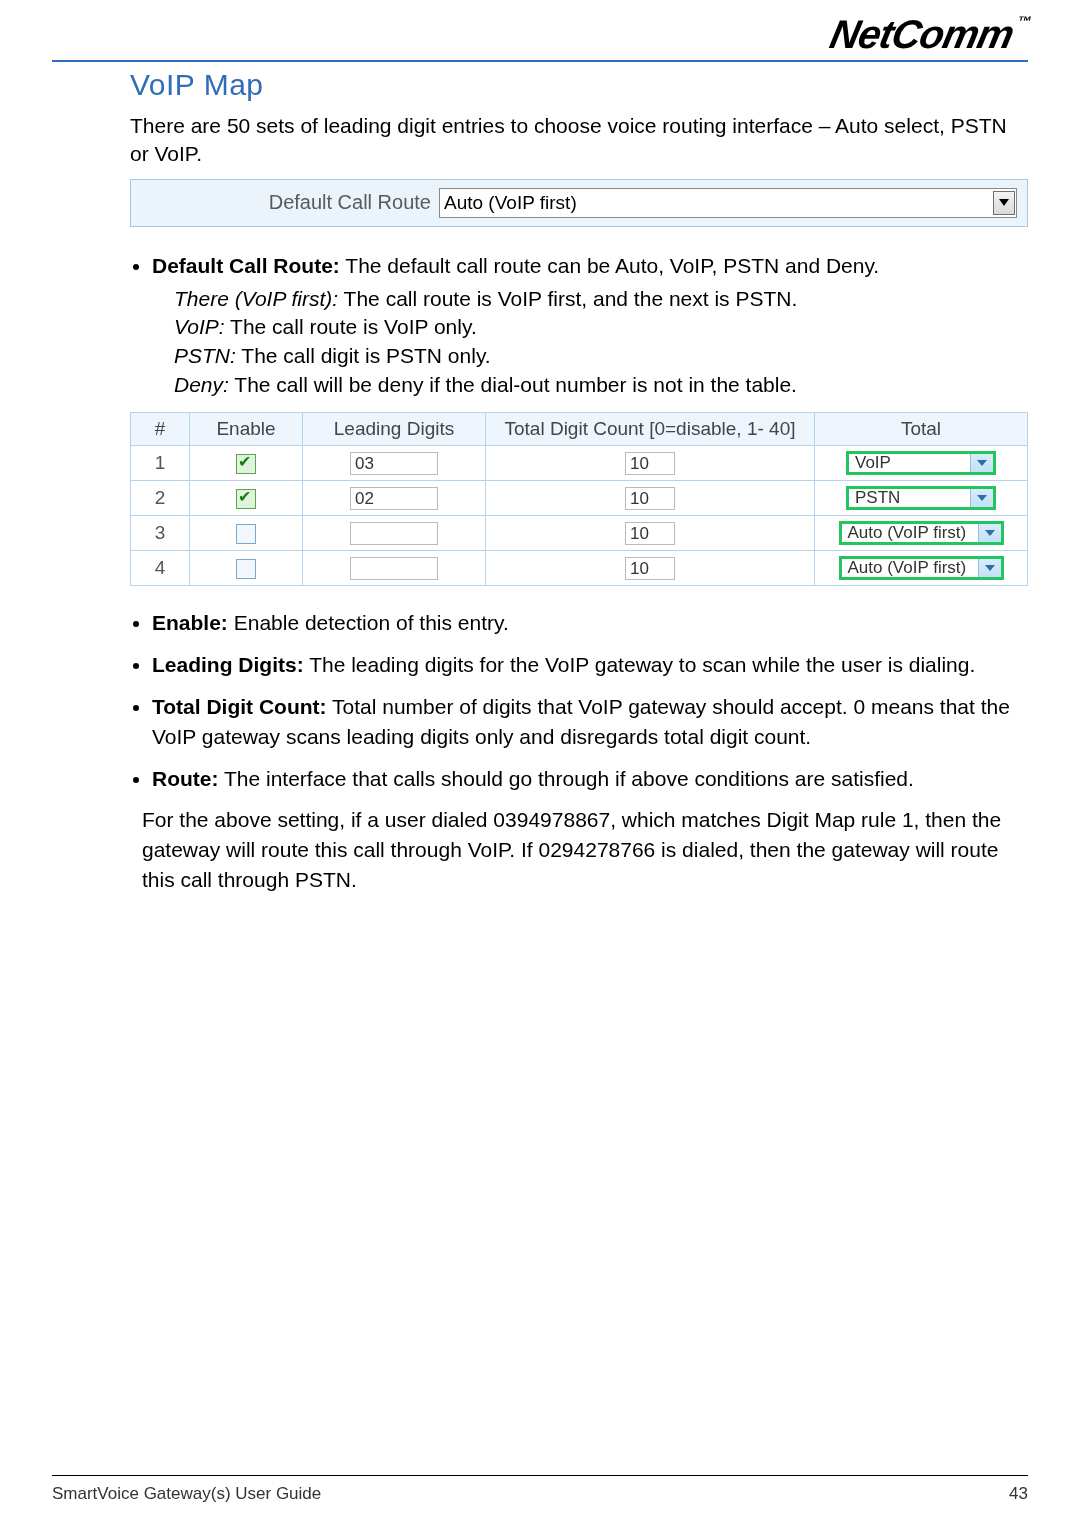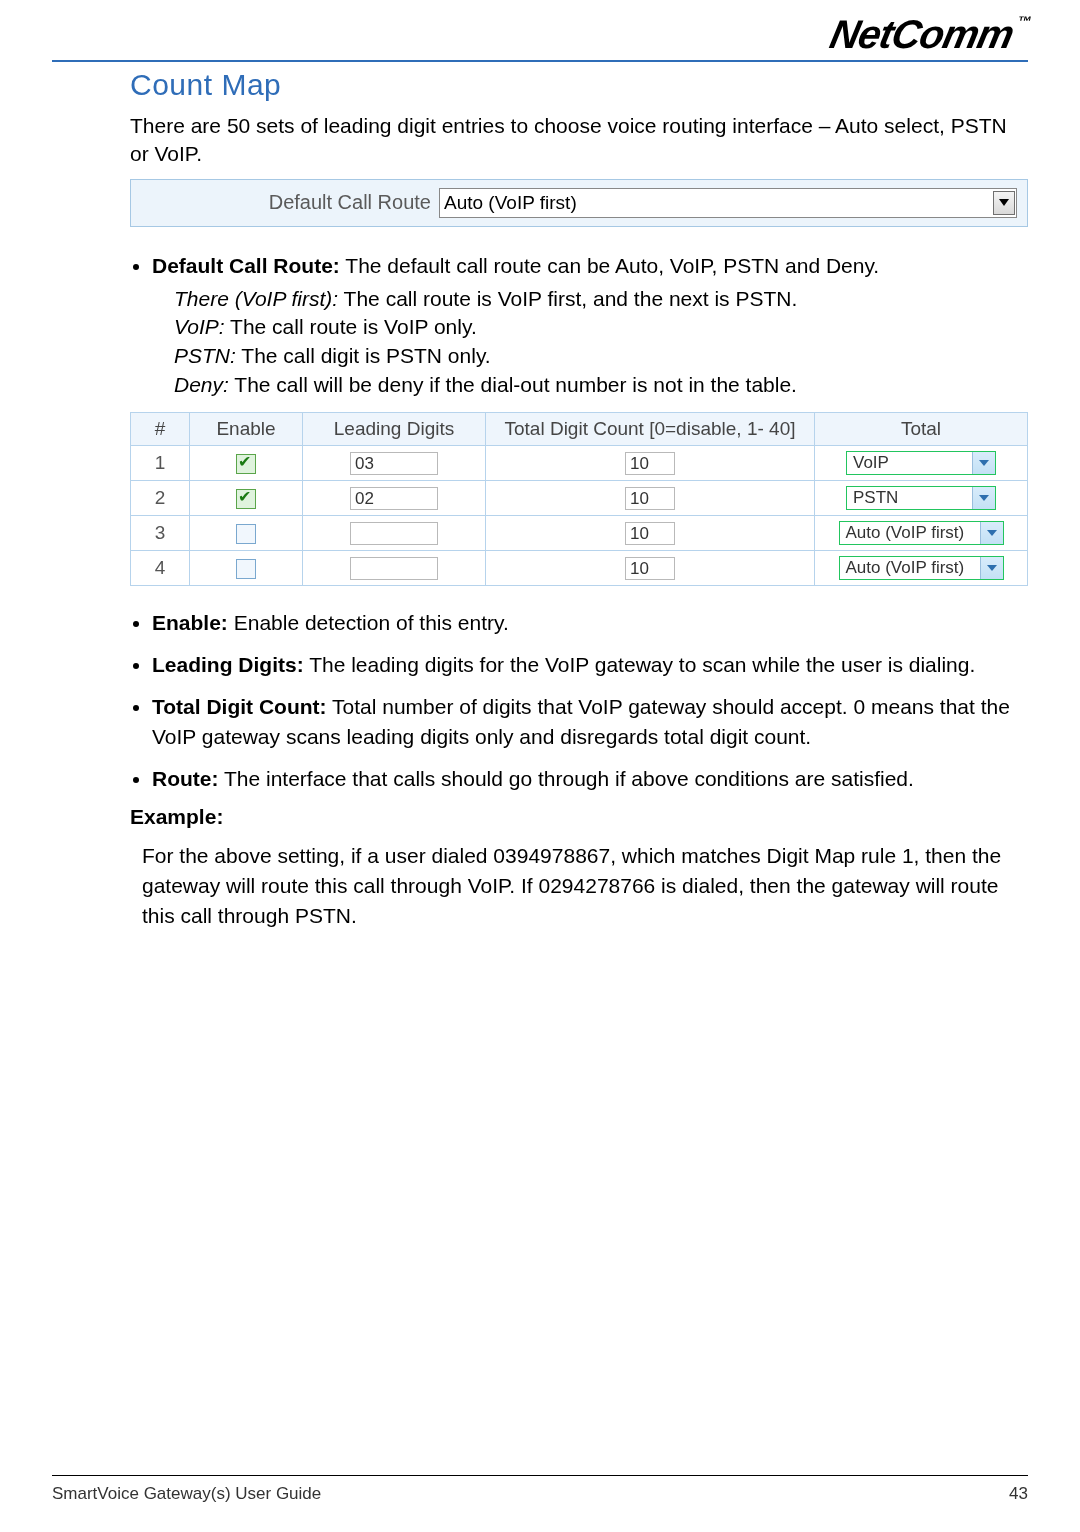--- a/index.html
+++ b/index.html
@@ -190,21 +190,21 @@
     color: #333;
     box-sizing: border-box;
   }
   .txtin.narrow {
     width: 50px;
   }
   .td-left { text-align: left; padding-left: 6px; }
   .mini-select {
     display: inline-flex;
     align-items: center;
-    border: 1px solid #22c55e;
+    border: 3px solid #22c55e;
     background: #ffffff;
     height: 24px;
     width: 150px;
     padding-left: 6px;
     font-size: 17px;
     color: #333;
     position: relative;
     text-align: left;
     box-sizing: border-box;
   }
@@ -260,21 +260,21 @@
 
   <div class="logo-bar">
     <span class="logo">
       <span>NetComm</span><span class="tm">™</span>
     </span>
   </div>
   <hr class="rule">
 
   <div class="content">
 
-    <h2 class="section">Count Map</h2>
+    <h2 class="section">VoIP Map</h2>
 
     <p class="intro">There are 50 sets of leading digit entries to choose voice routing interface – Auto select, PSTN or VoIP.</p>
 
     <div class="shot-box">
       <div class="lbl">Default Call Route</div>
       <div class="select-wrap">
         <select>
           <option>Auto (VoIP first)</option>
         </select>
         <span class="select-btn"></span>
@@ -363,21 +363,20 @@
         <span class="bold">Leading Digits:</span><span> The leading digits for the VoIP gateway to scan while the user is dialing.</span>
       </li>
       <li>
         <span class="bold">Total Digit Count:</span><span> Total number of digits that VoIP gateway should accept. 0 means that the VoIP gateway scans leading digits only and disregards total digit count.</span>
       </li>
       <li>
         <span class="bold">Route:</span><span> The interface that calls should go through if above conditions are satisfied.</span>
       </li>
     </ul>
 
-    <div class="example-h">Example:</div>
     <p class="body">For the above setting, if a user dialed 0394978867, which matches Digit Map rule 1, then the gateway will route this call through VoIP. If 0294278766 is dialed, then the gateway will route this call through PSTN.</p>
 
   </div>
 
   <div class="footer">
     <hr class="footer-rule">
     <div class="footer-row">
       <span class="footer-small">SmartVoice Gateway(s) User Guide</span>
       <span class="right">43</span>
     </div>

